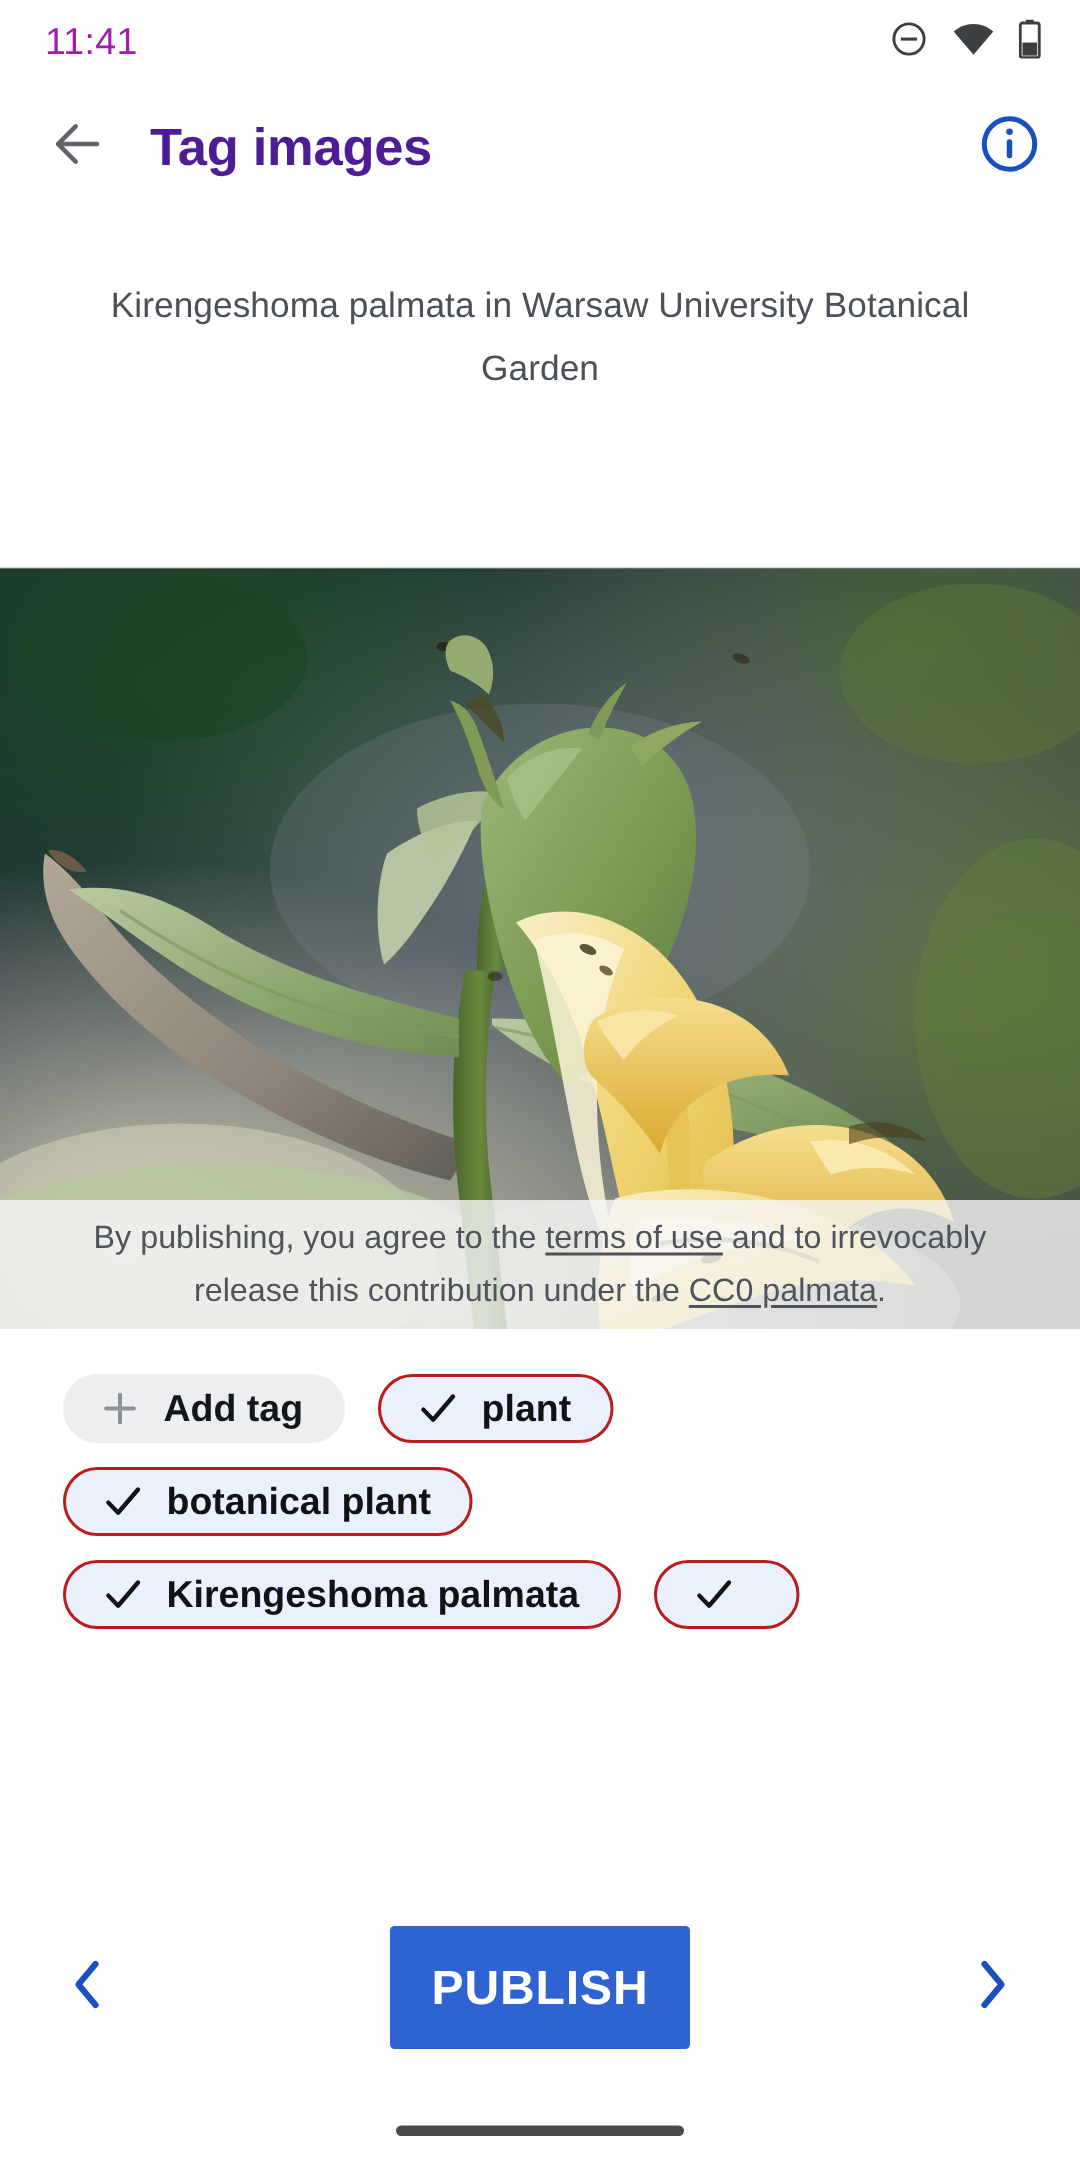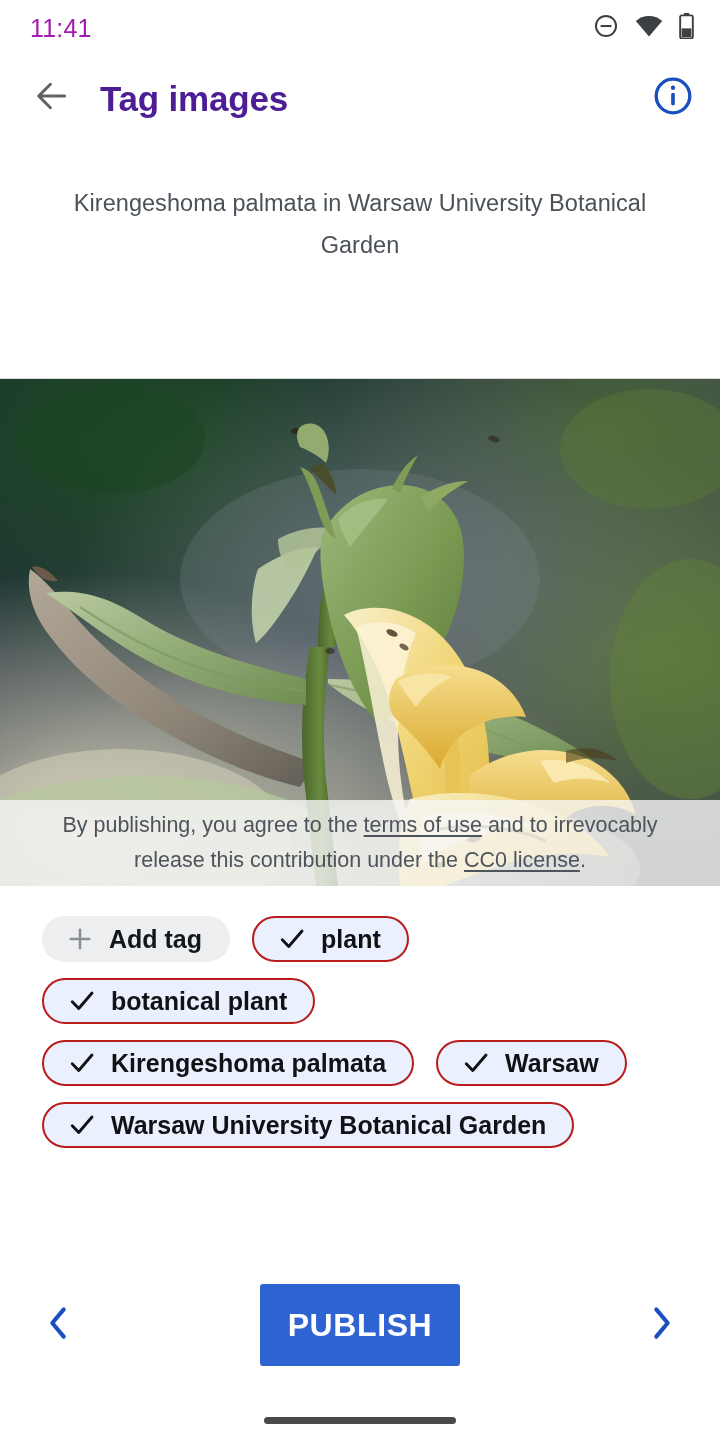--- a/index.html
+++ b/index.html
@@ -396,21 +396,21 @@
     <ellipse cx="440" cy="486" rx="6" ry="2.6" fill="#3a2c16" opacity="0.7" transform="rotate(-18 440 486)"></ellipse>
     <ellipse cx="296" cy="52" rx="5" ry="3" fill="#2b2412" opacity="0.85"></ellipse>
     <ellipse cx="494" cy="60" rx="6" ry="3" fill="#2b2412" opacity="0.6" transform="rotate(18 494 60)"></ellipse>
     <ellipse cx="330" cy="272" rx="5" ry="3" fill="#2f2a15" opacity="0.6"></ellipse>
 
     <path d="M300 48 C308 42 318 44 324 52 C330 62 330 74 326 84 C320 78 310 72 300 68 C296 60 296 52 300 48 Z" fill="#9db576" opacity="0.9"></path>
     <path d="M322 84 C330 92 336 104 336 116 C328 108 318 98 310 90 Z" fill="#4a4a22" opacity="0.8"></path>
   </svg>
 
   <div class="license-overlay">
-    <div class="license-text"><span>By publishing, you agree to the </span><u>terms of use</u><span> and to irrevocably release this contribution under the </span><u>CC0 license</u><span>.</span></div>
+    <div class="license-text"><span>By publishing, you agree to the </span><u>terms of use</u><span> and to irrevocably release this contribution under the </span><u>CC0 palmata</u><span>.</span></div>
   </div>
 </div>
 
 <div class="chips-area">
 
   <div class="chip chip-add">
     <span class="chip-ico">
       <svg width="30" height="30" viewBox="0 0 24 24">
         <path d="M12 4.6 V19.4 M4.6 12 H19.4" fill="none" stroke="#8b9096" stroke-width="2.1" stroke-linecap="round"></path>
       </svg>
@@ -438,36 +438,27 @@
 
   <div class="chip chip-selected">
     <span class="chip-ico">
       <svg width="30" height="30" viewBox="0 0 24 24">
         <path d="M4.2 12.6 L9.4 18 L20 5.6" fill="none" stroke="#101215" stroke-width="2.3" stroke-linecap="round" stroke-linejoin="round"></path>
       </svg>
     </span>
     <span class="chip-label">Kirengeshoma palmata</span>
   </div>
 
+
   <div class="chip chip-selected">
     <span class="chip-ico">
       <svg width="30" height="30" viewBox="0 0 24 24">
         <path d="M4.2 12.6 L9.4 18 L20 5.6" fill="none" stroke="#101215" stroke-width="2.3" stroke-linecap="round" stroke-linejoin="round"></path>
       </svg>
     </span>
-    <span class="chip-label">Warsaw</span>
-  </div>
-
-  <div class="chip chip-selected">
-    <span class="chip-ico">
-      <svg width="30" height="30" viewBox="0 0 24 24">
-        <path d="M4.2 12.6 L9.4 18 L20 5.6" fill="none" stroke="#101215" stroke-width="2.3" stroke-linecap="round" stroke-linejoin="round"></path>
-      </svg>
-    </span>
-    <span class="chip-label">Warsaw University Botanical Garden</span>
   </div>
 
 </div>
 
 <div class="footer">
   <div class="nav-arrow">
     <span>
       <svg width="30" height="38" viewBox="0 0 16 24">
         <path d="M11.6 3.4 L4.4 12 L11.6 20.6" fill="none" stroke="#1a4fc0" stroke-width="2.6" stroke-linecap="round" stroke-linejoin="round"></path>
       </svg>

